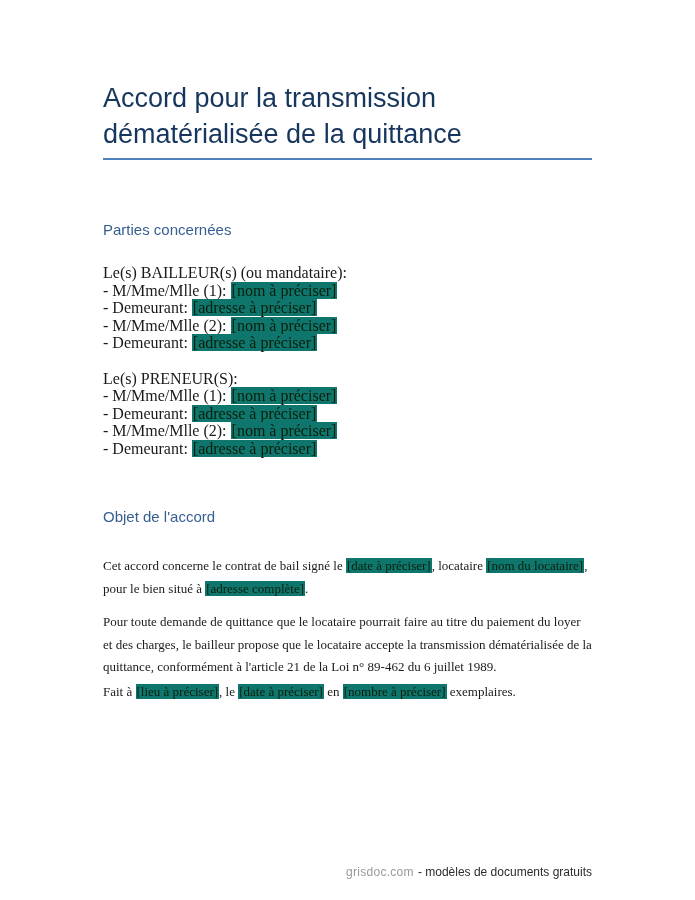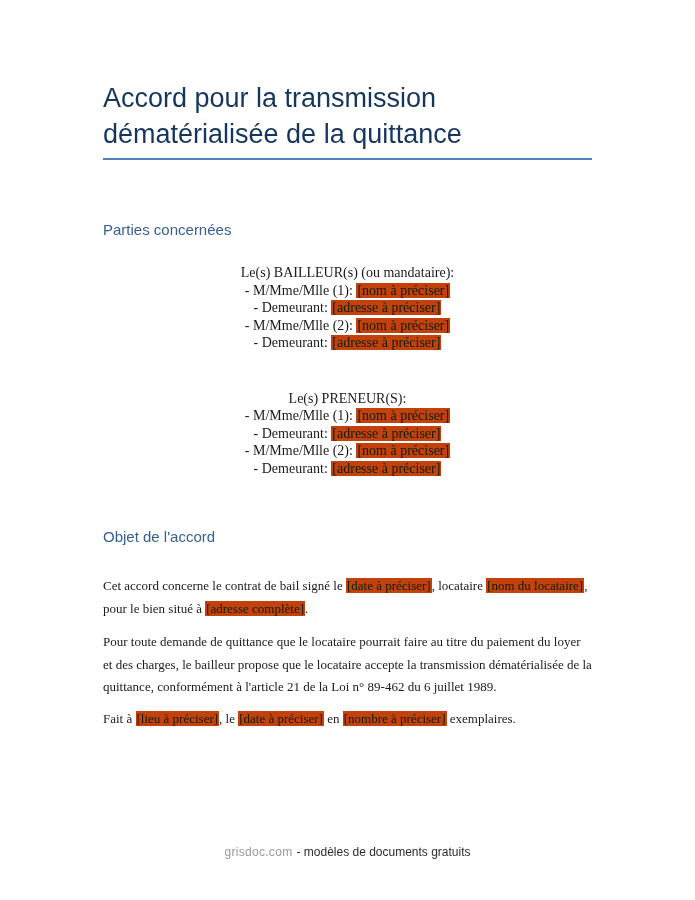--- a/index.html
+++ b/index.html
@@ -30,41 +30,41 @@
   .section-heading {
     font-family:"Liberation Sans", sans-serif;
     font-size:15px;
     font-weight:400;
     color:#365F91;
     line-height:20px;
     margin:0;
   }
   .heading-parties { margin-top:60px; }
   .heading-objet   { margin-top:50px; }
-  .party-block { margin-top:24px; font-size:14px; line-height:17.5px;text-align:center; }
-  .party-block.preneur { margin-top:38px; }
+  .party-block { margin-top:24px; font-size:16px; line-height:17.5px; }
+  .party-block.preneur { margin-top:18px; }
   .party-line { white-space:nowrap; }
   .hl {
-    background:#c2410c;
+    background:#0f766e;
     color:#0A1F0A;
     padding:0 1px;
   }
   .par {
     font-size:13px;
     line-height:22.5px;
     margin:0;
   }
   .par-1 { margin-top:28px; }
   .par-2 { margin-top:11px; }
-  .par-3 { margin-top:9px; white-space:nowrap; }
+  .par-3 { margin-top:2px; white-space:nowrap; }
   .footer {
     position:absolute;
-    top:844px; left:103px;
+    top:864px; left:103px;
     width:489px;
-    text-align:center;
+    text-align:right;
     font-family:"Liberation Sans", sans-serif;
     font-size:12px;
     line-height:16px;
     color:#2b2b2b;
   }
   .footer .site { color:#9a9a9a; letter-spacing:0.3px; }
   .footer .tagline { margin-left:4px; }
 </style>
 </head>
 <body>

